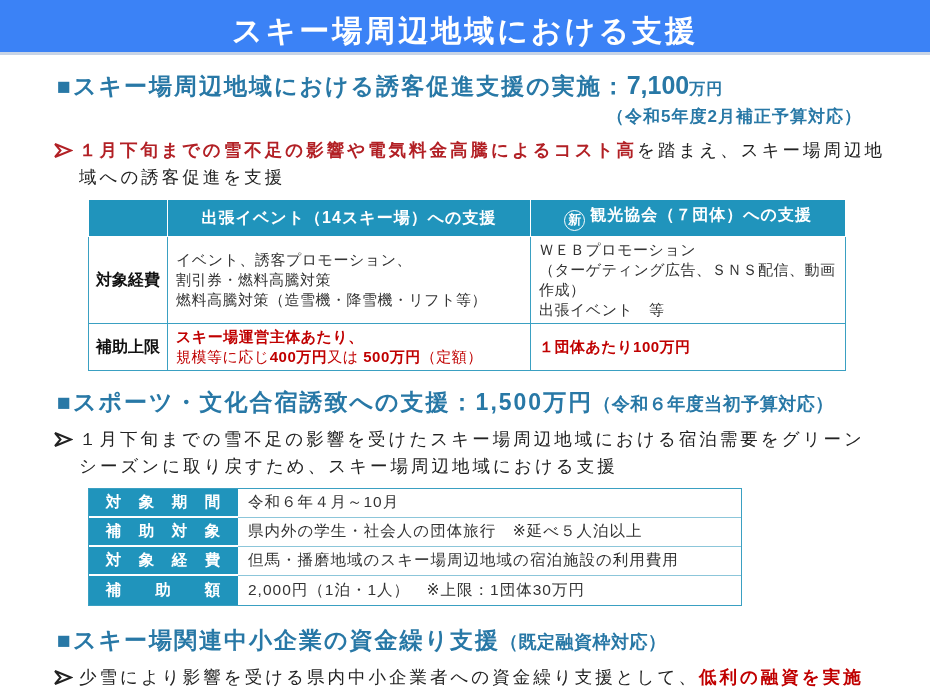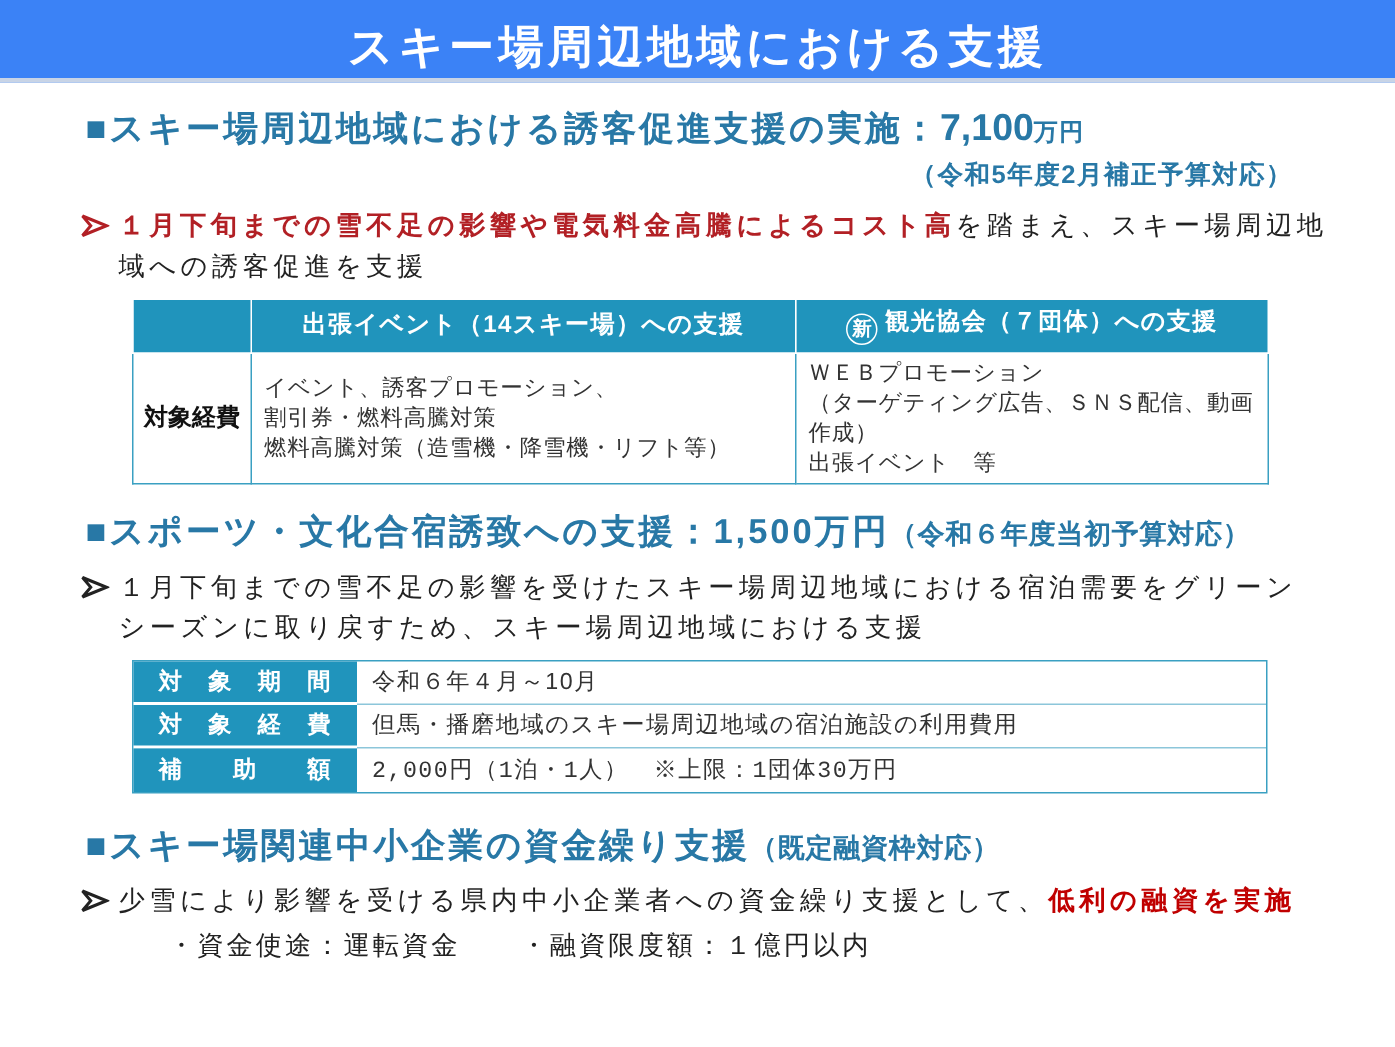--- a/index.html
+++ b/index.html
@@ -70,35 +70,35 @@
   }
   .badge {
     display: inline-flex; align-items: center; justify-content: center;
     width: 21px; height: 21px; border: 1.5px solid #fff; border-radius: 50%;
     font-size: 13px; margin-right: 5px; vertical-align: -4px; letter-spacing: 0;
   }
 
   
   table.t2 {
     border-collapse: separate; border-spacing: 0;
-    margin: 8px 0 0 88px; width: 757px;
+    margin: 8px 0 0 88px; width: 654px;
     font-size: 15.5px; border: 1px solid #3AA0C2;
   }
   .t2 td { height: 29px; }
   .t2 td.lbl {
     width: 149px; background: #2094BC; color: #fff; font-weight: bold;
     text-align: center; letter-spacing: 1px; font-size: 15.5px;
     border-bottom: 2px solid #fff;
   }
   .t2 tr:last-child td.lbl { border-bottom: none; }
   .t2 td.val {
     padding: 2px 10px; color: #333; letter-spacing: 1px;
     border-bottom: 1px solid #8CC6DA;
   }
-  .t2 tr:last-child td.val { border-bottom: none; font-family: Liberation Mono, monospace; }
+  .t2 tr:last-child td.val { border-bottom: none; }
 
   
   .details {
     display: flex; margin: 3px 0 0 72px; gap: 40px;
     font-size: 17.5px; line-height: 27px; letter-spacing: 2px; color: #222;
   }
 
   .arrow-svg { display: block; }
 </style>
 </head>
@@ -145,20 +145,32 @@
       <div>イベント、誘客プロモーション、</div>
       <div>割引券・燃料高騰対策</div>
       <div>燃料高騰対策（造雪機・降雪機・リフト等）</div>
     </td>
     <td>
       <div>ＷＥＢプロモーション</div>
       <div>（ターゲティング広告、ＳＮＳ配信、動画作成）</div>
       <div>出張イベント　等</div>
     </td>
   </tr>
+  <tr>
+    <td class="lbl">補助上限</td>
+    <td>
+      <div class="red-bold">スキー場運営主体あたり、</div>
+      <div>
+        <span class="red-txt">規模等に応じ</span><span class="red-bold">400万円</span><span class="red-txt">又は </span><span class="red-bold">500万円</span><span class="red-txt">（定額）</span>
+      </div>
+    </td>
+    <td>
+      <span class="red-bold">１団体あたり100万円</span>
+    </td>
+  </tr>
 </tbody>
   </table>
 
 <div class="sec-head" style="margin-top:15px">
   <span>■スポーツ・文化合宿誘致への支援：1,500万円</span><span class="note">（令和６年度当初予算対応）</span>
 </div>
 
 <div class="bullet" style="margin-top:6px">
   <span class="arrow">
     <svg class="arrow-svg" width="20" height="17" viewBox="0 0 20 17">
@@ -171,20 +183,24 @@
   </p>
 </div>
 
 <table class="t2">
   <tbody>
       <tr>
     <td class="lbl">対　象　期　間</td>
     <td class="val">令和６年４月～10月</td>
   </tr>
   <tr>
+    <td class="lbl">補　助　対　象</td>
+    <td class="val">県内外の学生・社会人の団体旅行　※延べ５人泊以上</td>
+  </tr>
+  <tr>
     <td class="lbl">対　象　経　費</td>
     <td class="val">但馬・播磨地域のスキー場周辺地域の宿泊施設の利用費用</td>
   </tr>
   <tr>
     <td class="lbl">補　　助　　額</td>
     <td class="val">2,000円（1泊・1人）　※上限：1団体30万円</td>
   </tr>
 </tbody>
   </table>
 

